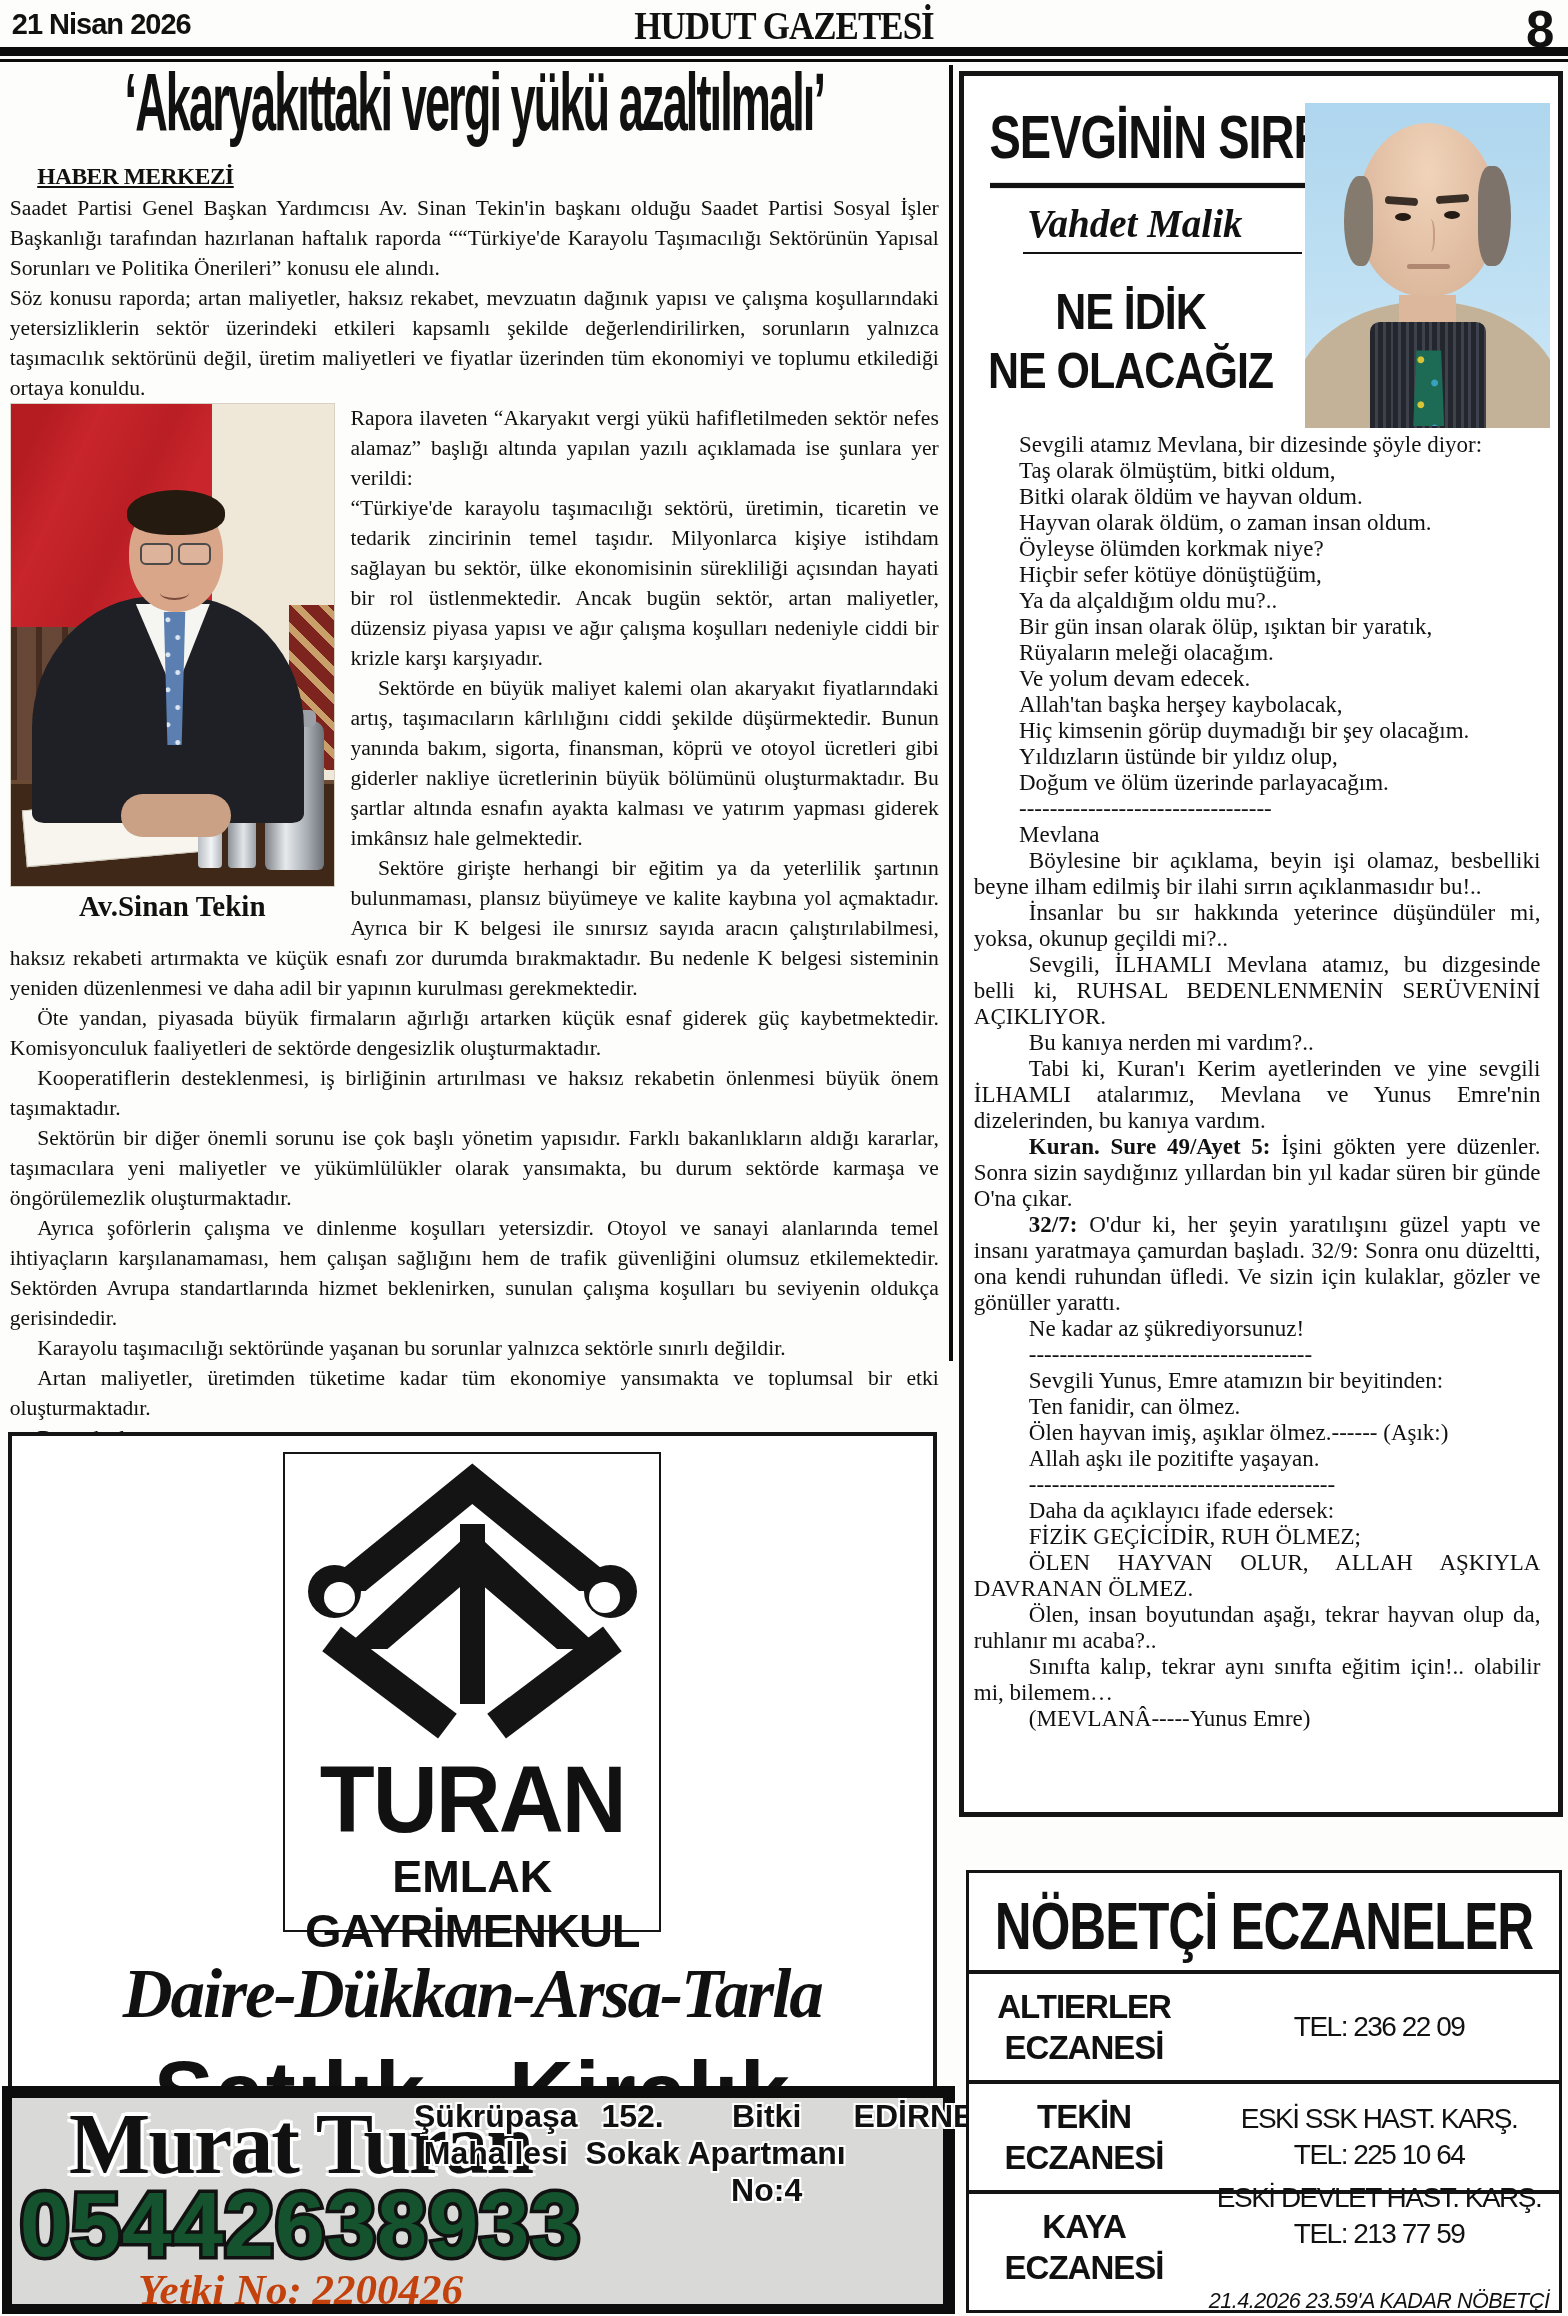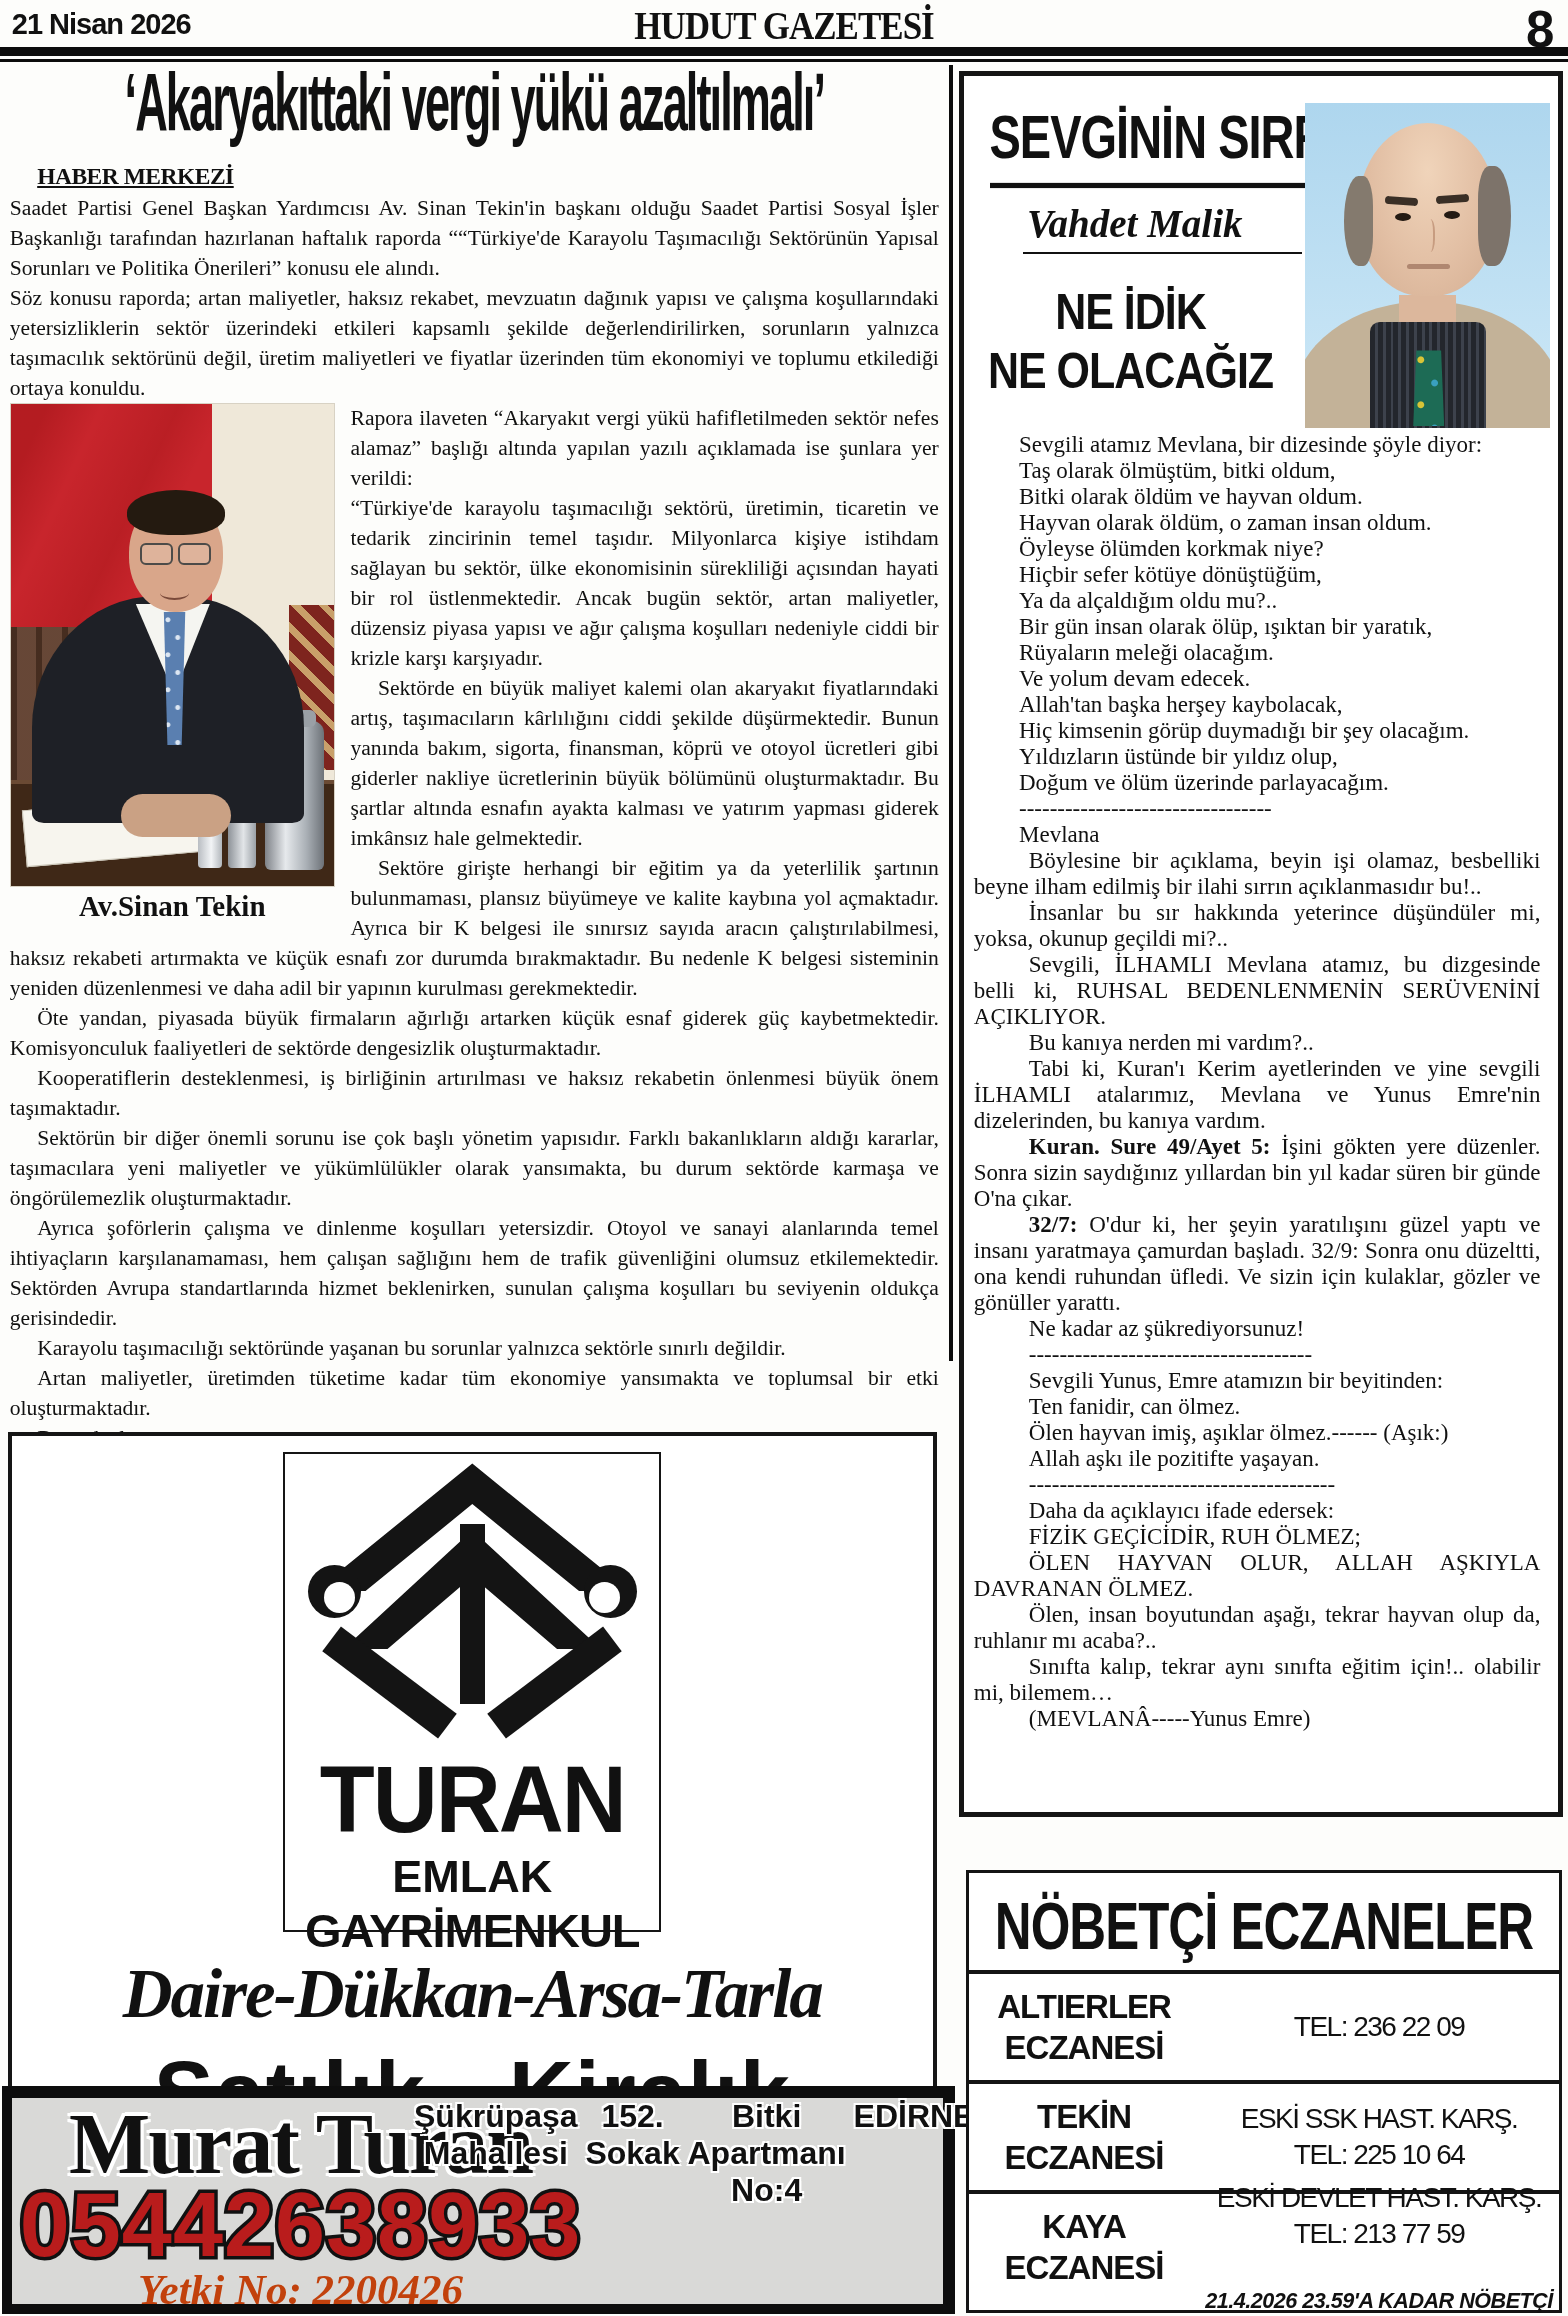--- a/index.html
+++ b/index.html
@@ -91,21 +91,21 @@
   .salerent-wrap{margin-top:9.8px;}
   .salerent{display:inline-block;font-family:"Liberation Sans",sans-serif;font-weight:bold;font-size:90px;
             letter-spacing:1px;border-bottom:7.8px solid #111;padding:0 13.7px 9.8px;transform:scaleY(1.02);}
   
   .contact{position:absolute;left:2px;top:2086px;width:953px;height:228px;background:#0d0d0d;}
   .contact-panel{position:absolute;left:9.8px;top:11.8px;right:11.8px;bottom:9.8px;background:#d9d9d7;
                  display:flex;align-items:stretch;}
   .cp-left{width:62%;text-align:center;padding-top:5.9px;}
   .agent{font-weight:bold;font-size:86px;letter-spacing:-2px;line-height:80px;color:#111;
          text-shadow:-2.9px -2.9px 0 #fff,2.9px -2.9px 0 #fff,-2.9px 2.9px 0 #fff,2.9px 2.9px 0 #fff,0 3.9px 0 #fff,0 -3.9px 0 #fff;}
-  .phone{font-family:"Liberation Sans",sans-serif;font-weight:bold;font-size:90px;line-height:82px;color:#b91c1c;
+  .phone{font-family:"Liberation Sans",sans-serif;font-weight:bold;font-size:90px;line-height:82px;color:#14532d;
          letter-spacing:1px;-webkit-text-stroke:6.9px #111;paint-order:stroke fill;}
   .license{font-style:italic;font-weight:bold;font-size:43px;line-height:47px;color:#c2410c;}
   .cp-right{width:38%;display:flex;justify-content:center;gap:7.8px;text-align:center;}
   .addr{font-family:"Liberation Sans",sans-serif;font-weight:bold;font-size:32px;color:#111;
         text-shadow:-2px -2px 0 #fff,2px -2px 0 #fff,-2px 2px 0 #fff,2px 2px 0 #fff;}
   
   .right-box{position:absolute;left:959px;top:71px;width:594px;height:1736px;border:5.9px solid #151515;
              background:#fff;overflow:hidden;}
   .col-title-wrap{margin:33px 0 0 25.5px;height:84px;}
   .col-title{display:inline-block;font-family:"Liberation Sans",sans-serif;font-weight:bold;font-size:47px;
@@ -148,21 +148,21 @@
   .ph-title-cell{height:97px;border-bottom:4.9px solid #141414;text-align:center;}
   .ph-title{display:inline-block;margin-top:21.6px;font-family:"Liberation Sans",sans-serif;font-weight:bold;
             font-size:51px;letter-spacing:-1px;transform:scaleY(1.3);transform-origin:center 40%;}
   .ph-row{display:flex;height:106px;border-bottom:4.9px solid #141414;}
   .ph-row:last-child{border-bottom:none;}
   .ph-name{width:39%;display:flex;flex-direction:column;justify-content:center;text-align:center;
            font-family:"Liberation Sans",sans-serif;font-weight:bold;font-size:33px;line-height:41px;
            letter-spacing:-1px;}
   .ph-info{width:61%;display:flex;flex-direction:column;justify-content:center;text-align:center;
            font-family:"Liberation Sans",sans-serif;font-size:28px;line-height:36px;letter-spacing:-1.5px;}
-  .ph-note{font-weight:bold;font-style:italic;font-size:21.6px;line-height:25.5px;letter-spacing:-0.5px;margin-top:36px;}
+  .ph-note{font-weight:normal;font-style:italic;font-size:21.6px;line-height:25.5px;letter-spacing:-0.5px;margin-top:36px;}
 </style>
 </head>
 <body>
 
 <div class="page">
 
   <div class="hdr-date">21 Nisan 2026</div>
   <div class="hdr-mast">HUDUT GAZETESİ</div>
   <div class="hdr-page">8</div>
   <div class="rule1"></div>

